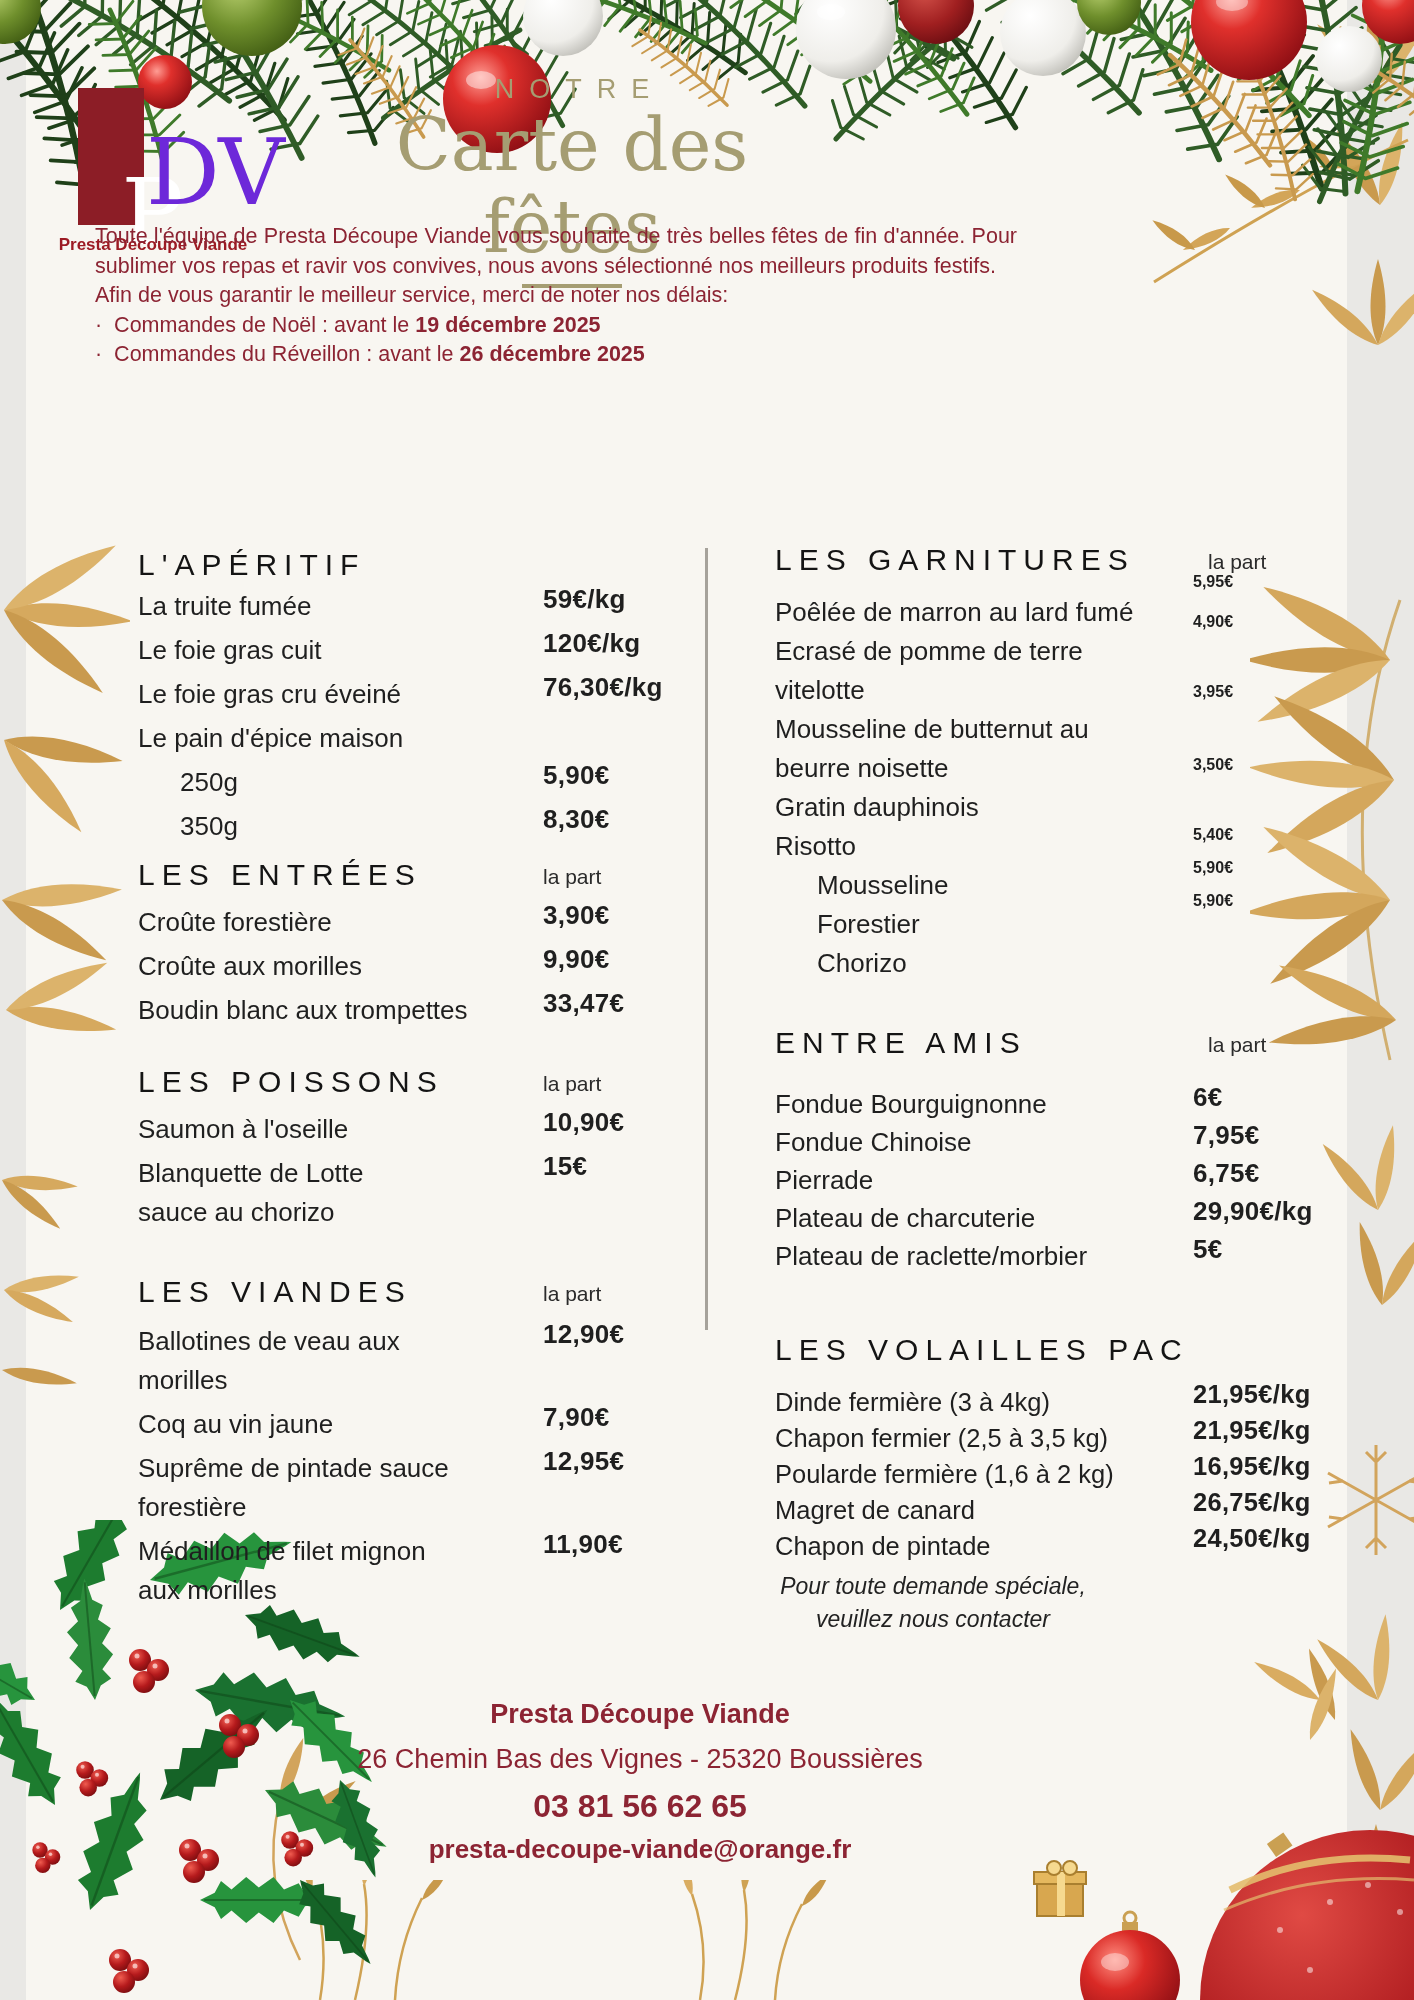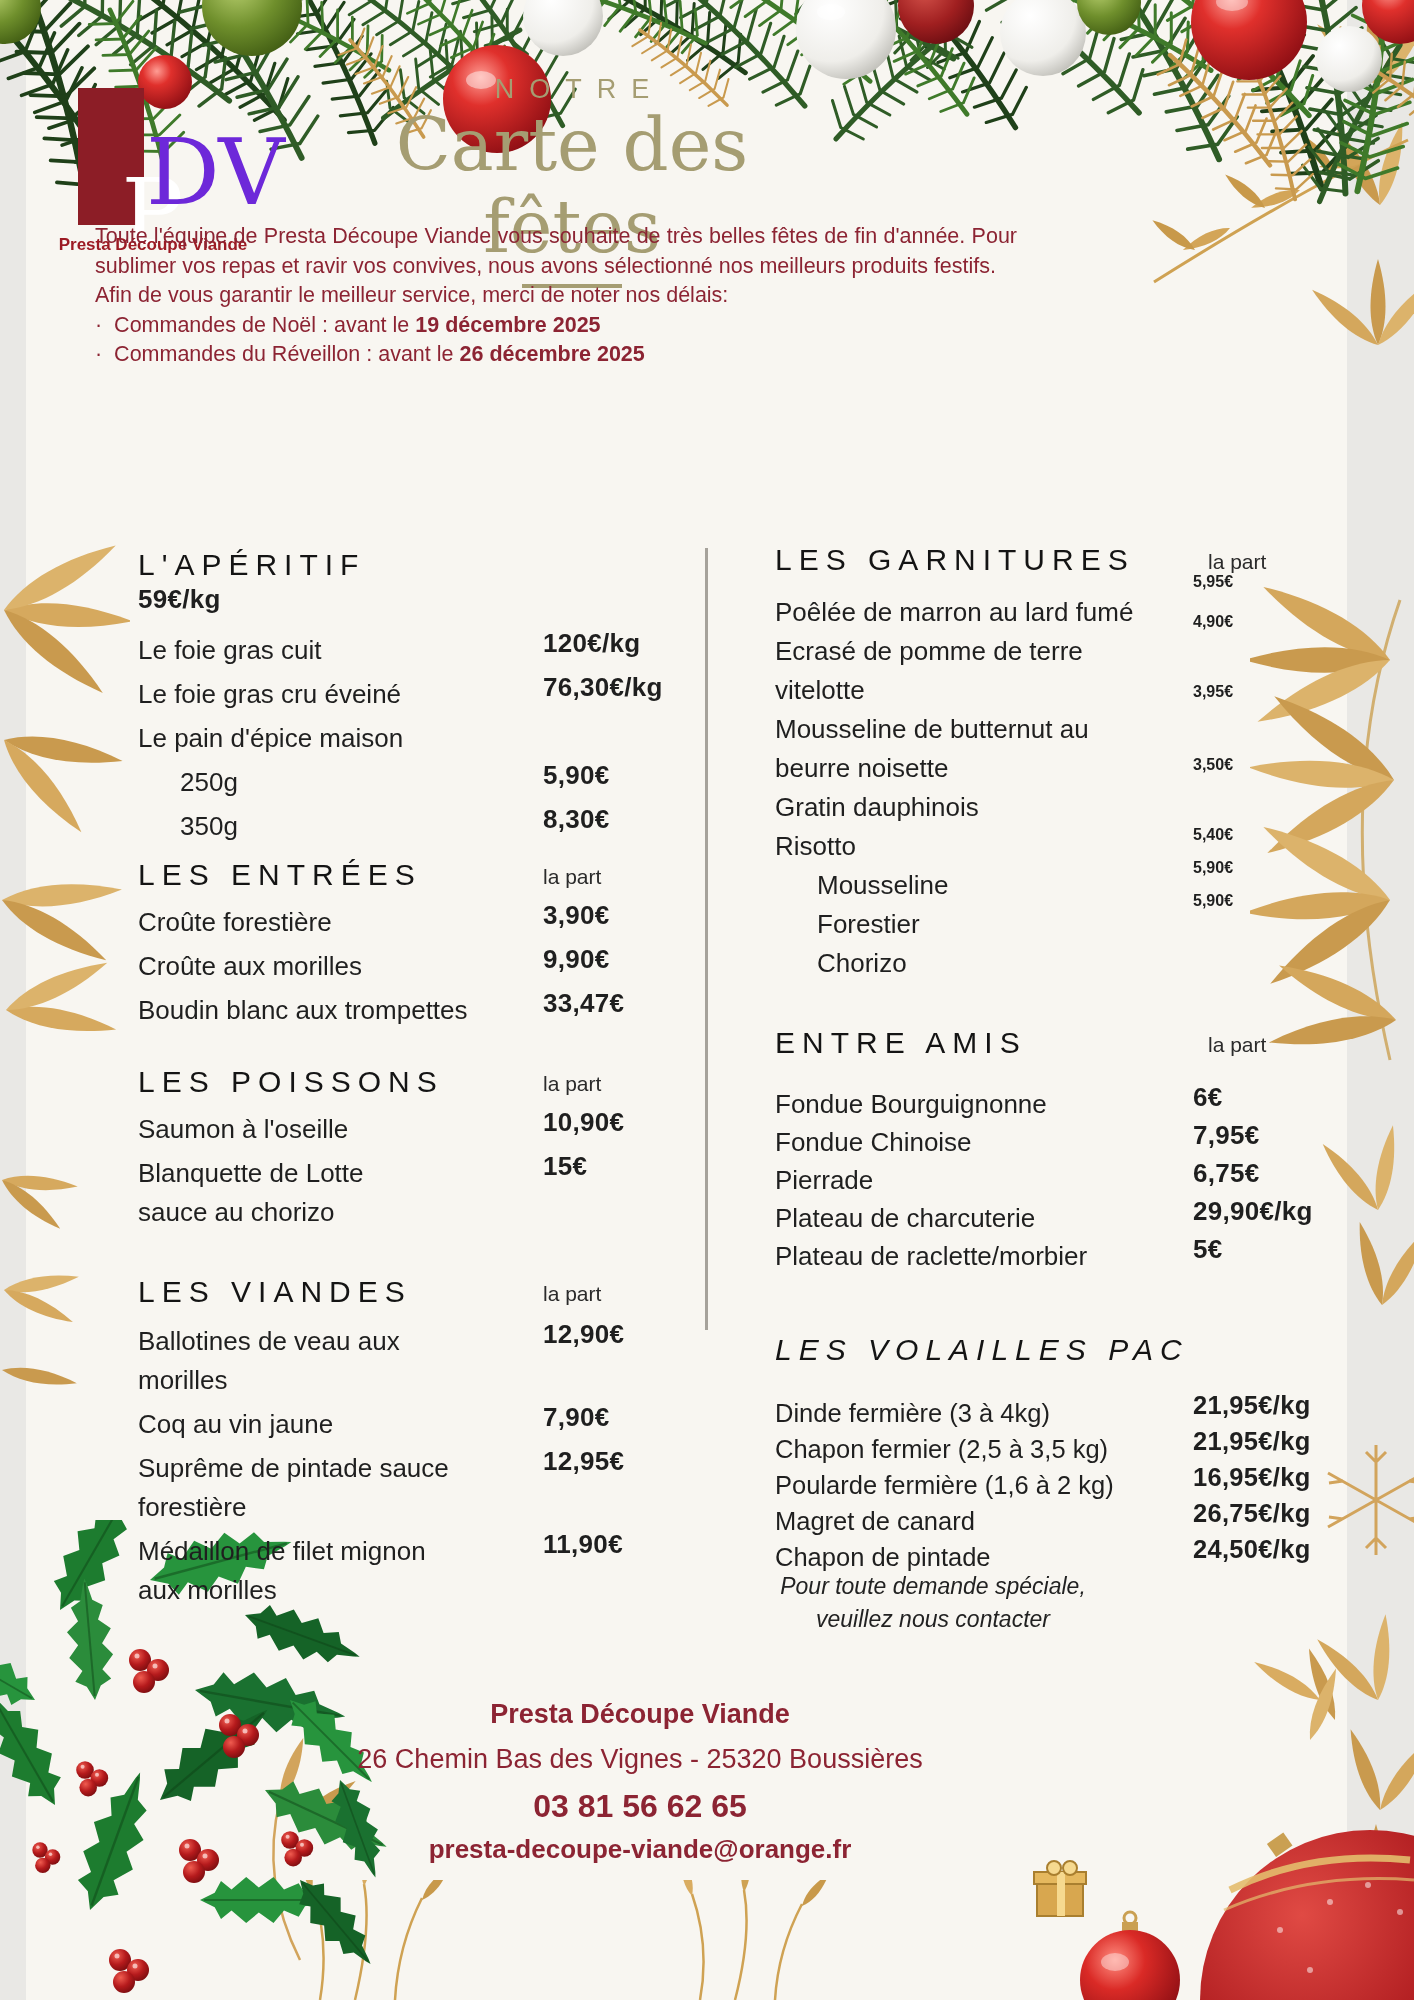--- a/index.html
+++ b/index.html
@@ -52,21 +52,21 @@
   .s-entrees{margin-top:9px;}  .s-entrees h3{margin-bottom:8px;}
   .s-poissons{margin-top:32px;}.s-poissons h3{margin-bottom:8px;}
   .s-viandes{margin-top:40px;} .s-viandes h3{margin-bottom:10px;}
 
   .s-garnitures h3{margin-bottom:13px;}
   .s-garnitures .nm{flex:0 0 430px;}
   .g-price{position:absolute;left:418px;font-weight:bold;font-size:16px;line-height:30px;}
   .s-entreamis{margin-top:40px;} .s-entreamis h3{margin-bottom:22px;}
   .s-entreamis .nm{line-height:38px;}
   .s-entreamis .pr{line-height:38px;}
-  .s-volailles{margin-top:55px;} .s-volailles h3{margin-bottom:25px;font-style:italic;}
+  .s-volailles{margin-top:55px;} .s-volailles h3{margin-bottom:14px;}
   .s-volailles .nm{line-height:36px;font-size:25.5px;}
   .s-volailles .pr{line-height:36px;font-size:25.5px;transform:translateY(-8px);}
 
   .divider-v{position:absolute;left:705px;top:548px;width:3px;height:782px;background:#a6a29b;z-index:2;}
 
   .note{position:absolute;left:693px;top:1570px;width:480px;text-align:center;font-style:italic;
         font-size:23px;line-height:33px;color:#222;z-index:3;}
   .footer{position:absolute;left:350px;top:1698px;width:580px;text-align:center;color:#8c2433;z-index:3;}
   .f-name{font-size:27px;font-weight:bold;line-height:32px;margin-bottom:13px;}
   .f-address{font-size:27px;font-weight:normal;line-height:32px;margin-bottom:12px;}
@@ -477,20 +477,21 @@
     <div class="bullet"><span>Commandes du Réveillon : avant le </span><strong>26 décembre 2025</strong></div>
   </div>
 
   <div class="divider-v"></div>
 
   <div class="menu-col" id="col-left">
 
     <div class="sec s-aperitif">
       <h3>L'APÉRITIF</h3>
       <div class="row">
+          <span class="nm">La truite fumée</span>
           <span class="pr">59€/kg</span>
         </div>
       <div class="row">
           <span class="nm">Le foie gras cuit</span>
           <span class="pr">120€/kg</span>
         </div>
       <div class="row">
           <span class="nm">Le foie gras cru éveiné</span>
           <span class="pr">76,30€/kg</span>
         </div>

